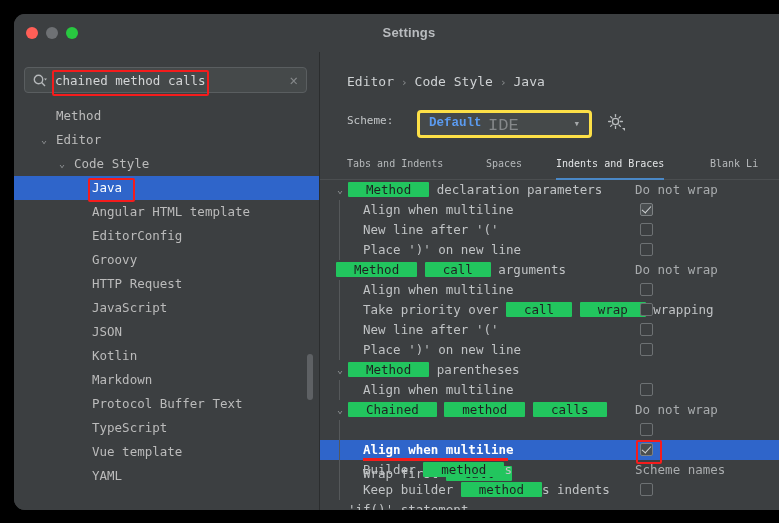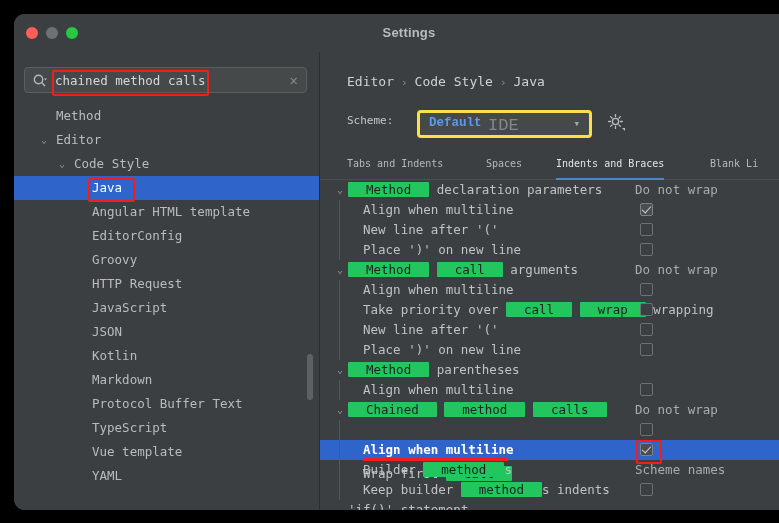--- a/index.html
+++ b/index.html
@@ -412,21 +412,21 @@
           <span class="otext" style="left: 43px;"><span>New line after '('</span></span>
           <span class="ocb"></span>
         </div>
         <div class="orow">
           <span class="oguide"></span>
           <span class="otext" style="left: 43px;"><span>Place ')' on new line</span></span>
           <span class="ocb"></span>
         </div>
         <div class="orow">
           <span class="oarrow">⌄</span>
-          <span class="otext" style="left: 28px; text-align: center;"><span class="hl">Method</span><span> </span><span class="hl">call</span><span> arguments</span></span>
+          <span class="otext" style="left: 16px; text-align: center;"><span class="hl">Method</span><span> </span><span class="hl">call</span><span> arguments</span></span>
           <span class="oval">Do not wrap</span>
         </div>
         <div class="orow">
           <span class="oguide"></span>
           <span class="otext" style="left: 43px;"><span>Align when multiline</span></span>
           <span class="ocb"></span>
         </div>
         <div class="orow">
           <span class="oguide"></span>
           <span class="otext" style="left: 43px;"><span>Take priority over </span><span class="hl">call</span><span> </span><span class="hl">wrap</span><span> wrapping</span></span>

